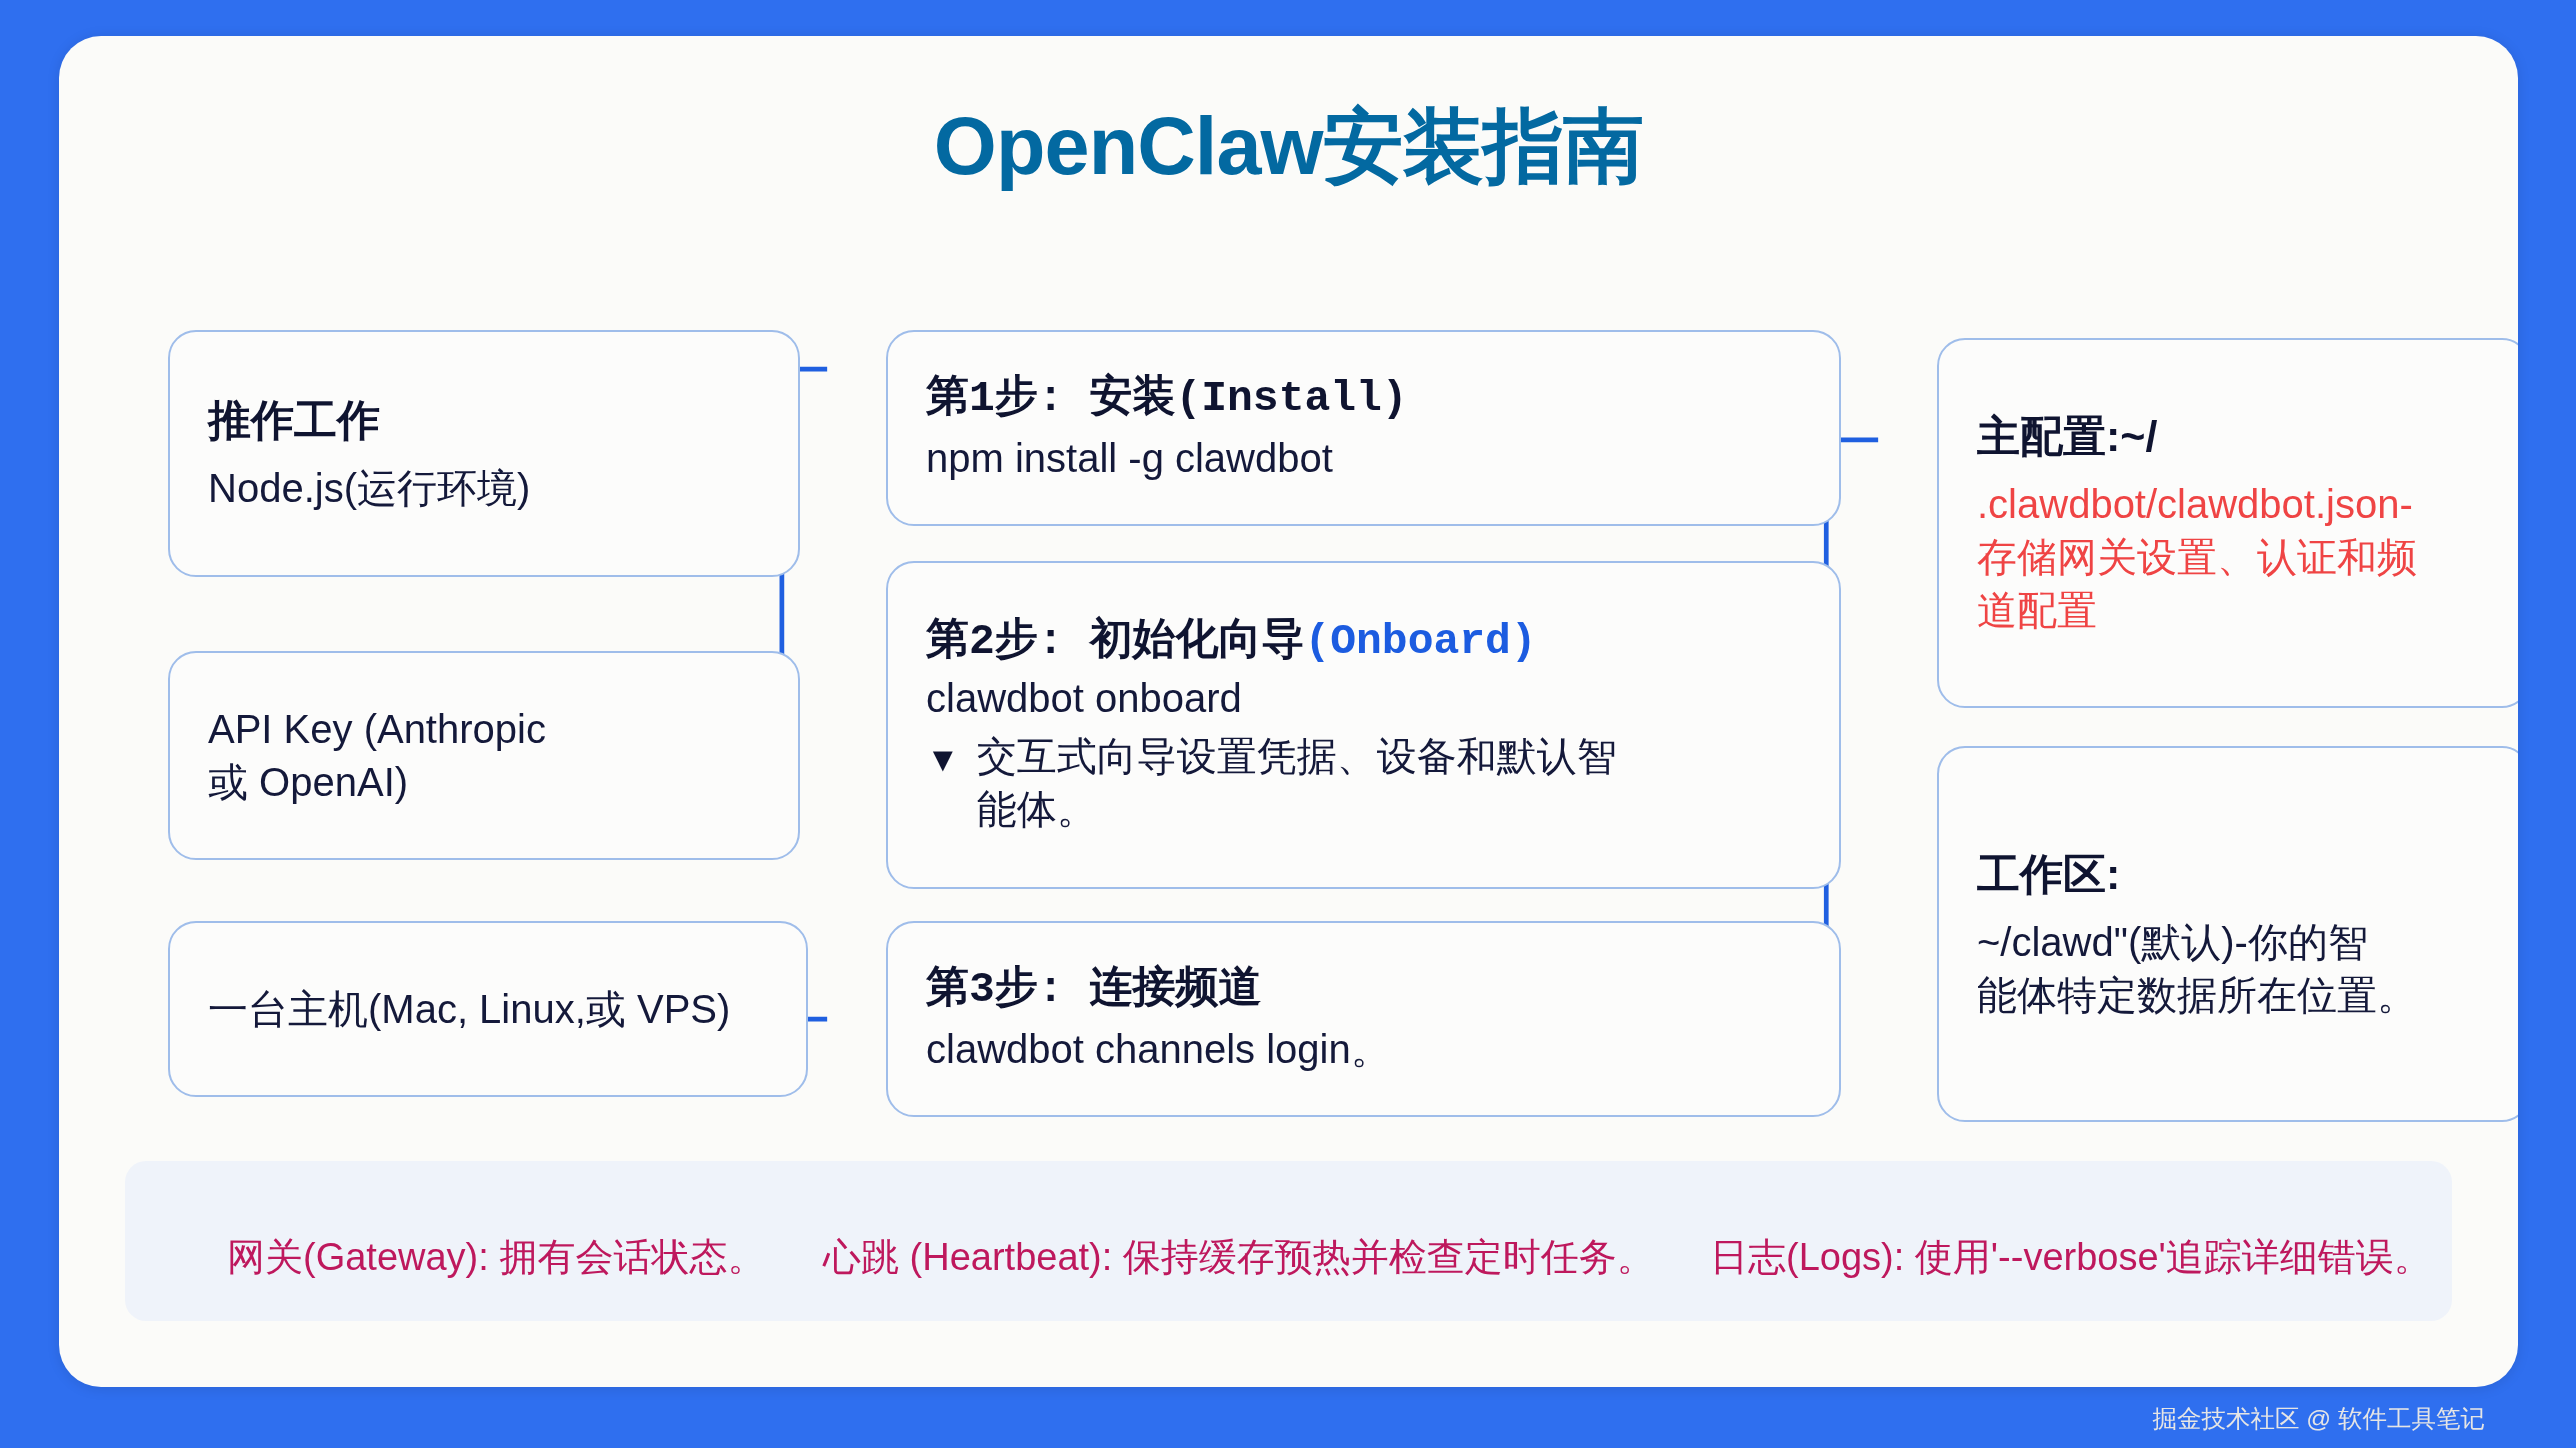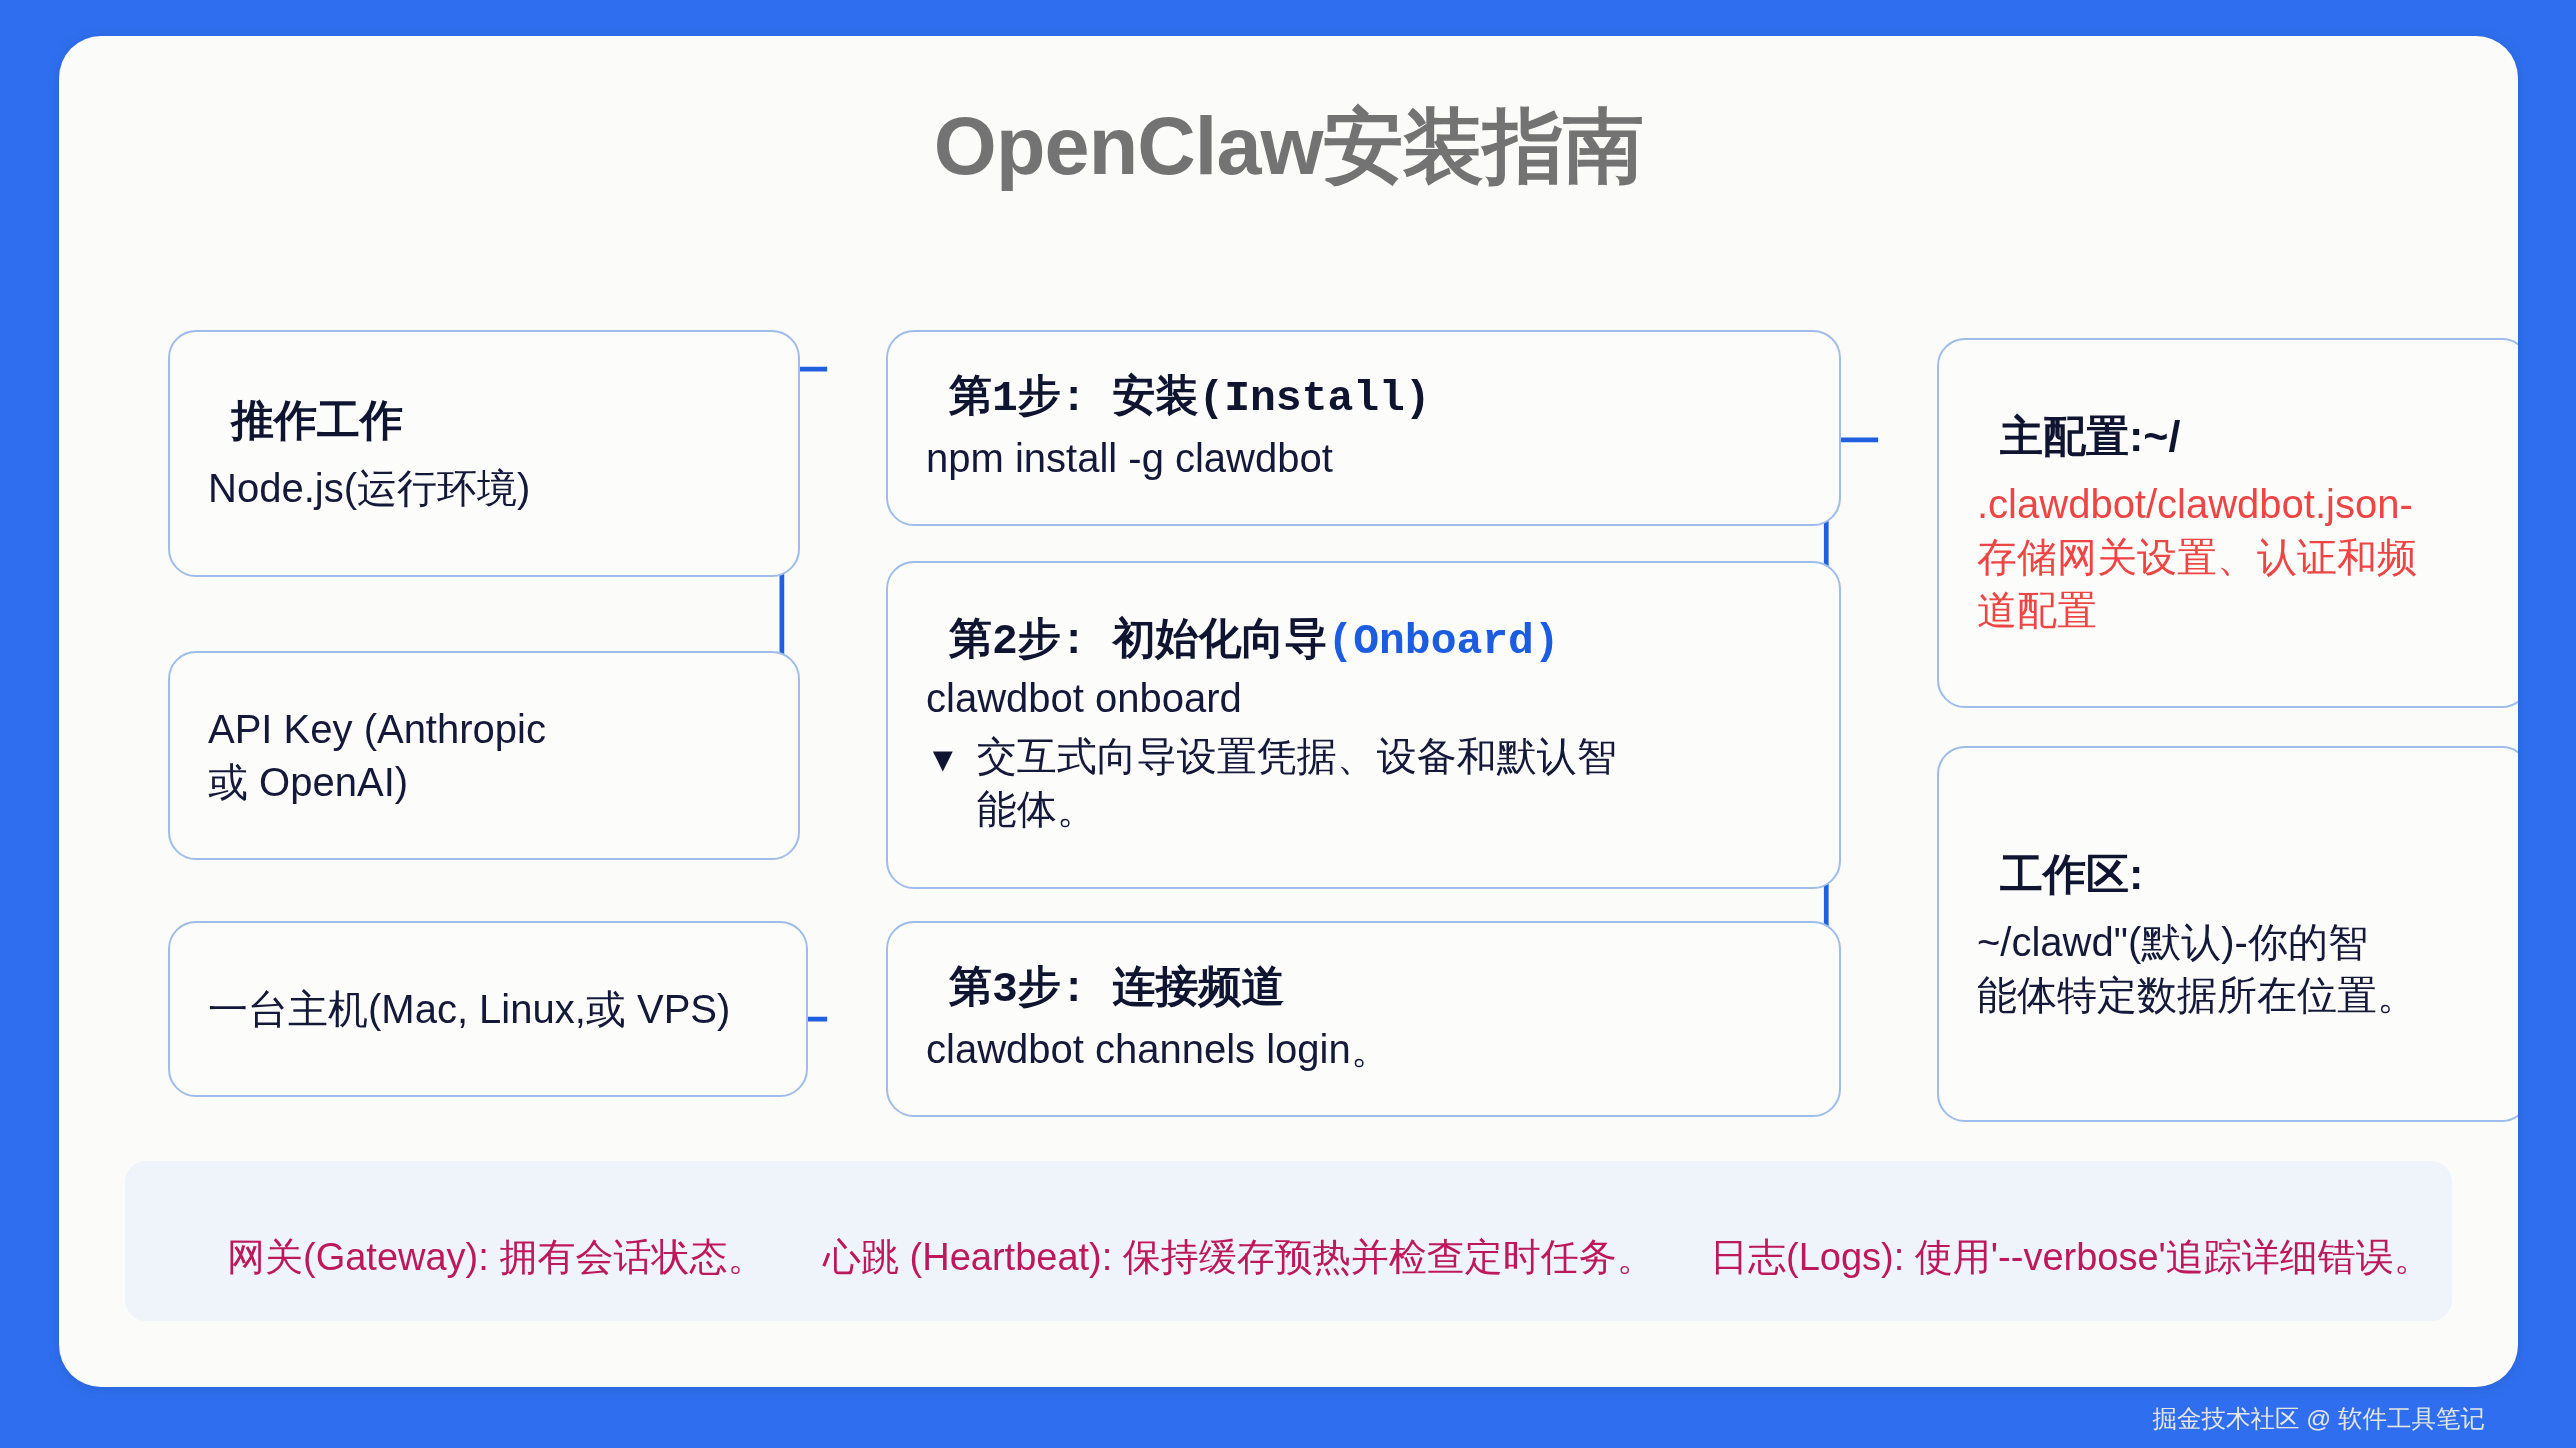--- a/index.html
+++ b/index.html
@@ -16,38 +16,38 @@
     width:2459px;height:1351px;
     background:#FBFBF9;
     border-radius:42px;
     box-shadow:0 1.9px 13.2px rgba(0,0,0,.10);
     overflow:hidden;
   }
   #title{
     position:absolute;left:0;top:68px;width:100%;
     text-align:center;
     font-size:81px;font-weight:bold;
-    color:#737373;
+    color:#0369a1;
     letter-spacing:-0.9px;
     line-height:1.05;
   }
 
   
   .card{
     position:absolute;
     background:#FCFCFB;
     border:2.4px solid #9FBDEA;
     border-radius:28px;
     box-sizing:border-box;
     padding:0 38px;
     display:flex;flex-direction:column;justify-content:center;
   }
   .card .hd{
     font-size:43px;font-weight:bold;color:#0F1430;
-    line-height:1.30;margin-bottom:13.2px;margin-left:23px;
+    line-height:1.30;margin-bottom:13.2px;
   }
   .card .bd{
     font-size:40px;color:#14193A;line-height:1.32;
   }
   .card .bd.blue{color:#ef4444;}
   .accent{color:#1C5CE0;}
   .tri{font-size:34px;color:#0F1430;line-height:1;}
 
   
   #c-l1{left:109px;  top:294px; width:632px; height:247px;}

